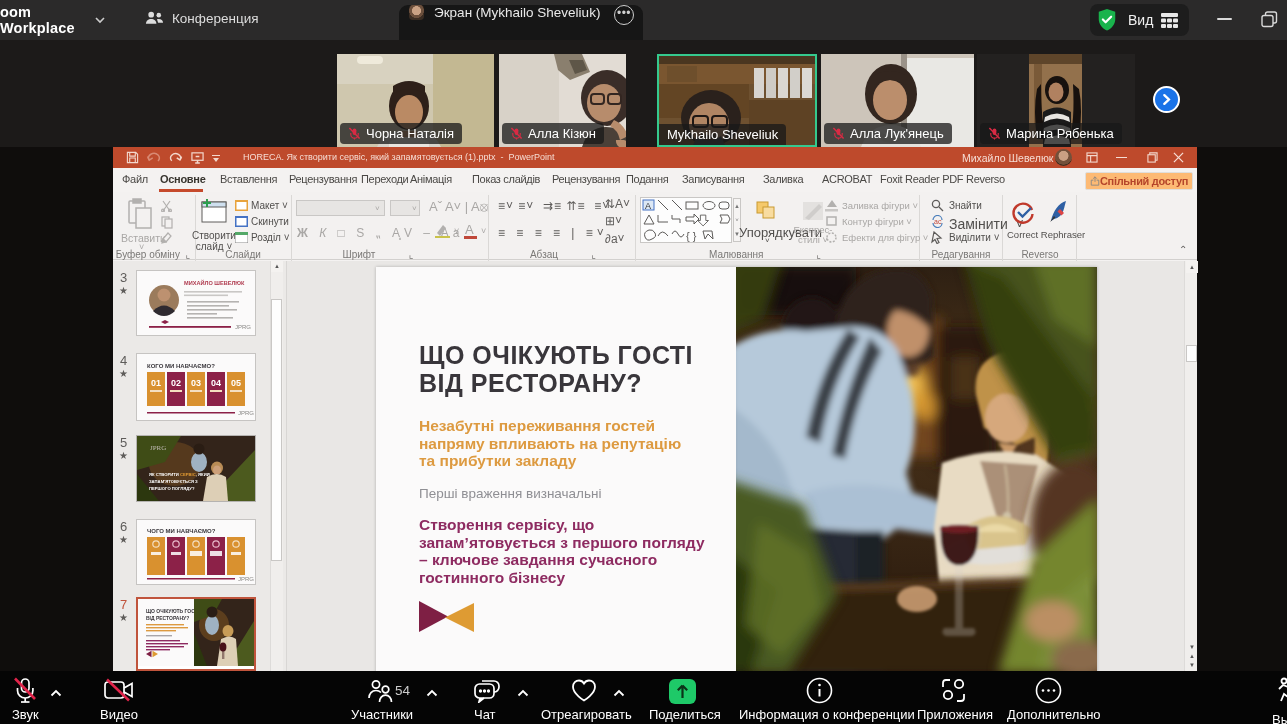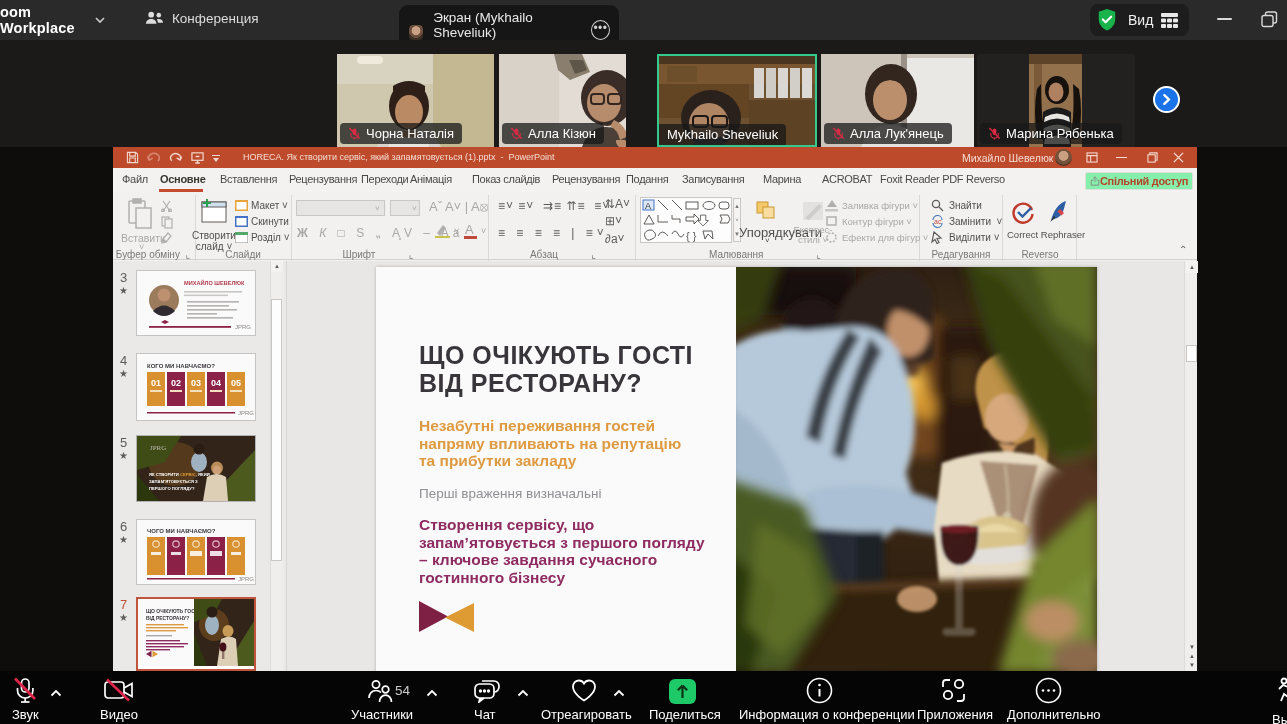--- a/index.html
+++ b/index.html
@@ -1,21 +1,21 @@
 <!DOCTYPE html>
 <html><head><meta charset="utf-8">
 <style>
 *{margin:0;padding:0;box-sizing:border-box}
 html,body{width:1287px;height:724px;overflow:hidden;background:#0f0d0c;font-family:"Liberation Sans",sans-serif;position:relative}
 
 #topbar{position:absolute;left:0;top:0;width:1287px;height:40px;background:#2b2a2a;color:#e8e8e8}
 #zlogo{position:absolute;left:0;top:4px;width:70px;color:#fff;font-weight:bold;line-height:16px;font-size:14.5px;letter-spacing:.2px}
 #chev{position:absolute;left:94px;top:14px;width:12px;height:12px}
 #conf{position:absolute;left:145px;top:10px;font-size:13.5px;color:#ddd;display:flex;align-items:center;gap:8px}
-#acttab{position:absolute;left:399px;top:5px;width:220px;height:35px;background:#161616;border-radius:9px 9px 0 0;display:flex;align-items:flex-end}
+#acttab{position:absolute;left:399px;top:5px;width:244px;height:35px;background:#161616;border-radius:9px 9px 0 0;display:flex;align-items:flex-start}
 #acttab .av{width:15px;height:15px;border-radius:4px;margin-left:10px;background:radial-gradient(circle at 50% 38%,#c9a184 0 36%,#6b4f3c 40% 60%,#3a2c22 63%);}
 #acttab .t{color:#e9e9e9;font-size:13.5px;margin-left:10px}
 #acttab .dots{margin-left:auto;margin-right:9px;width:20px;height:20px;border:1.4px solid #cfcfcf;border-radius:50%;color:#cfcfcf;font-size:12px;line-height:15px;text-align:center;letter-spacing:.5px}
 #vidbtn{position:absolute;left:1090px;top:4px;width:99px;height:32px;background:#1d1d1d;border-radius:8px;display:flex;align-items:center}
 #winmin{position:absolute;left:1217px;top:18px;width:15px;height:2px;background:#d9d9d9;border-radius:1px}
 
 #strip{position:absolute;left:0;top:40px;width:1287px;height:107px;background:#1c1a19}
 .tile{position:absolute;top:14px;height:93px;background:#252321;overflow:hidden}
 .nlabel{position:absolute;left:3px;bottom:3px;height:21px;background:rgba(24,24,24,.75);border-radius:4px;display:flex;align-items:center;padding:0 8px;gap:5px;color:#fff;font-size:13px;white-space:nowrap}
 .micoff{width:13px;height:13px;position:relative}
@@ -236,25 +236,25 @@
 <span style="position:absolute;left:47px;top:5px;color:#38352f;font-weight:bold">Основне</span>
 <div style="position:absolute;left:46px;top:21px;width:44px;height:3px;background:#c64a2c"></div>
 <span style="position:absolute;left:107px;top:5px">Вставлення</span>
 <span style="position:absolute;left:176px;top:5px">Рецензування</span>
 <span style="position:absolute;left:248px;top:5px">Переходи</span>
 <span style="position:absolute;left:297px;top:5px">Анімація</span>
 <span style="position:absolute;left:359px;top:5px">Показ слайдів</span>
 <span style="position:absolute;left:439px;top:5px">Рецензування</span>
 <span style="position:absolute;left:513px;top:5px">Подання</span>
 <span style="position:absolute;left:569px;top:5px">Записування</span>
-<span style="position:absolute;left:650px;top:5px">Марина</span>
+<span style="position:absolute;left:650px;top:5px">Заливка</span>
 <span style="position:absolute;left:709px;top:5px">ACROBAT</span>
 <span style="position:absolute;left:767px;top:5px">Foxit Reader PDF</span>
 <span style="position:absolute;left:853px;top:5px">Reverso</span>
-<div style="position:absolute;left:972px;top:4px;width:108px;height:18px;background:#86efac;border:1px solid #e0deda;border-radius:2px;display:flex;align-items:center;justify-content:center;white-space:nowrap">
+<div style="position:absolute;left:972px;top:4px;width:108px;height:18px;background:#fdba74;border:1px solid #e0deda;border-radius:2px;display:flex;align-items:center;justify-content:center;white-space:nowrap">
         <svg width="10" height="10" viewBox="0 0 12 12" fill="none" stroke="#8a8884" stroke-width="1.1">
           <path d="M4 5h-2.5v6h9V5H8"></path>
           <path d="M6 1v6M6 1L3.8 3.2M6 1l2.2 2.2"></path>
         </svg>
         <span style="color:#b5452a;font-weight:bold;font-size:11px">Спільний доступ</span>
       </div>
 </div>
 <div id="pribbon">
 <style>
 .gdiv{position:absolute;top:3px;height:103px;width:1px;background:#dad8d6}
@@ -385,21 +385,21 @@
 
 <svg style="position:absolute;left:818px;top:7px" width="13" height="13" viewBox="0 0 13 13" fill="none" stroke="#5e5c5a" stroke-width="1.3">
         <circle cx="5" cy="5" r="3.6"></circle>
         <path d="M8 8l4 4"></path>
       </svg>
       <span style="position:absolute;left:836px;top:8px;font-size:10px">Знайти</span>
 <svg style="position:absolute;left:818px;top:23px" width="14" height="13" viewBox="0 0 14 13" fill="none" stroke="#4a7ebb" stroke-width="1.2">
         <path d="M2 5a4.5 4.5 0 0 1 9 0M11 8a4.5 4.5 0 0 1-9 0"></path>
         <text x="3" y="9" font-size="7" fill="#c0483a" stroke="none">ac</text>
       </svg>
-      <span style="position:absolute;left:836px;top:24px;font-size:10px">Замінити &nbsp;˅</span>
+      <span style="position:absolute;left:836px;top:24px;font-size:14px">Замінити &nbsp;˅</span>
 <svg style="position:absolute;left:818px;top:39px" width="12" height="13" viewBox="0 0 12 13" fill="none" stroke="#5e5c5a" stroke-width="1.2">
         <path d="M3 1l7 6-4 .5 2 4-2 1-2-4-3 2.5z"></path>
       </svg>
       <span style="position:absolute;left:836px;top:40px;font-size:10px">Виділити ˅</span>
 <div class="glab" style="left:788px">Редагування</div>
 
 <svg style="position:absolute;left:898px;top:8px" width="24" height="24" viewBox="0 0 24 24" fill="none">
         <path d="M21 10a9.5 9.5 0 1 0 .5 4" stroke="#c0392b" stroke-width="2.4"></path>
         <path d="M7 12l4.5 4.5L20 8" stroke="#2e5fa3" stroke-width="2.4"></path>
       </svg>

